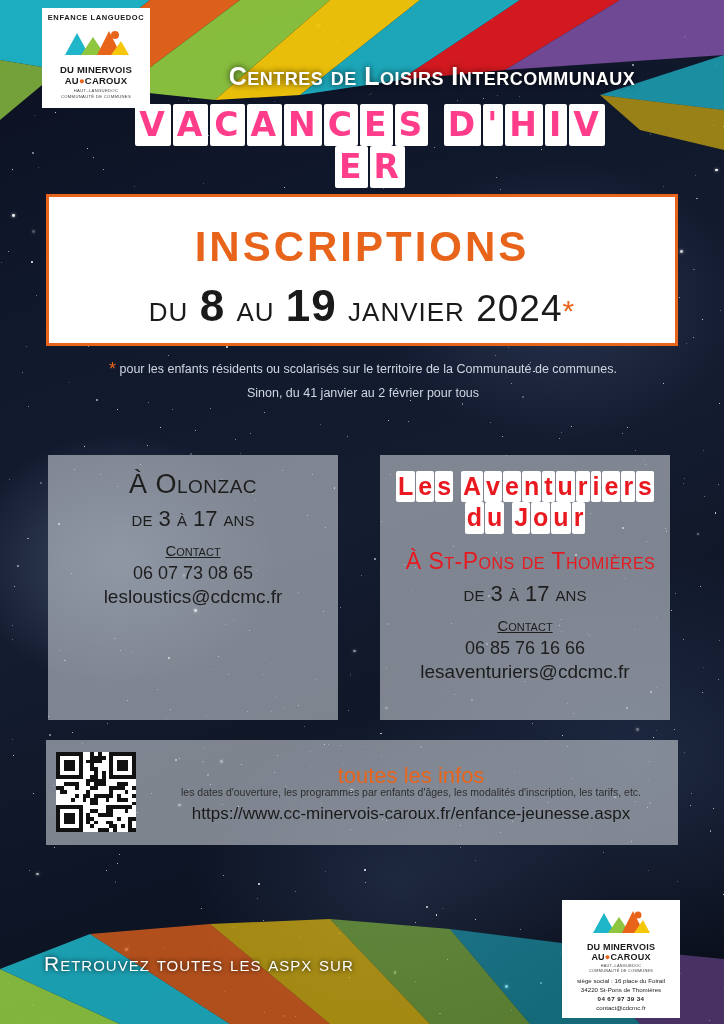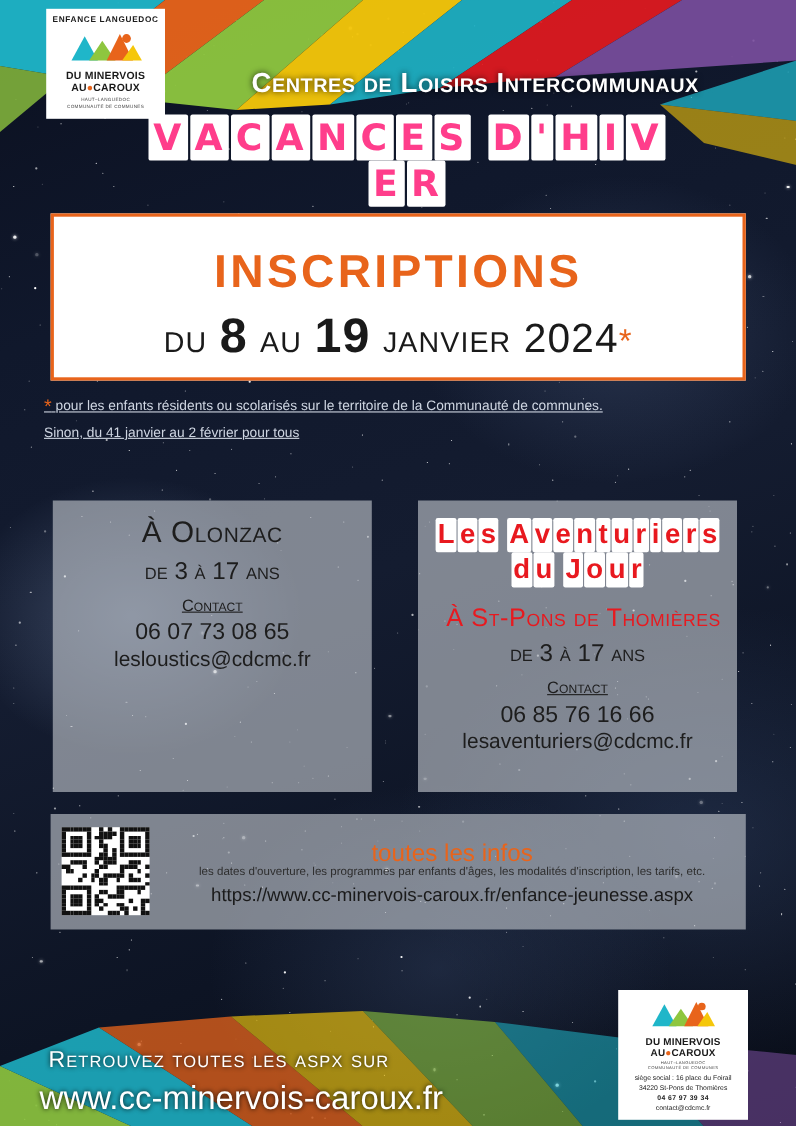--- a/index.html
+++ b/index.html
@@ -97,21 +97,22 @@
     font-size: 37px;
     color: #1a1a1a;
     font-variant: small-caps;
     letter-spacing: 1px;
   }
   .insc-dates .big { font-size: 44px; font-weight: bold; }
   .insc-dates .star-ast { color: #e8641b; font-size: 30px; }
 
   .note {
     position: absolute; left: 40px; top: 356px; width: 646px;
-    color: #cfd6e2; font-size: 12.5px; line-height: 1.55; text-decoration: underline;
+    text-align: center;
+    color: #cfd6e2; font-size: 12.5px; line-height: 1.55;
   }
   .note .ast { color: #e8641b; font-size: 18px; vertical-align: -2px; }
 
   
   .card {
     position: absolute; top: 455px;
     width: 290px; height: 265px;
     background: rgba(196,200,206,0.62);
     text-align: center;
     color: #1d1d1d;
@@ -151,21 +152,21 @@
     margin-top: 6px;
     font-size: 22px;
     font-variant: small-caps;
   }
   .card-contact-label {
     margin-top: 10px;
     font-size: 15px;
     font-variant: small-caps;
     text-decoration: underline;
   }
-  .card-phone { margin-top: 4px; font-size: 21px; }
+  .card-phone { margin-top: 4px; font-size: 18px; }
   .card-mail { margin-top: 2px; font-size: 19px; }
 
   
   .panel-info {
     position: absolute; left: 46px; top: 740px;
     width: 632px; height: 105px;
     background: rgba(196,200,206,0.62);
     z-index: 5;
   }
   .qr {
@@ -1071,15 +1072,14 @@
     </div>
     <div class="addr">
       <div>siège social : 16 place du Foirail</div>
       <div>34220 St-Pons de Thomières</div>
       <div class="tel">04 67 97 39 34</div>
       <div>contact@cdcmc.fr</div>
     </div>
   </div>
 
   <div class="footer-line1">Retrouvez toutes les aspx sur</div>
-  <div class="footer-line2">www.cc-minervois-caroux.fr</div>
 
 </div>
 
 </body></html>

